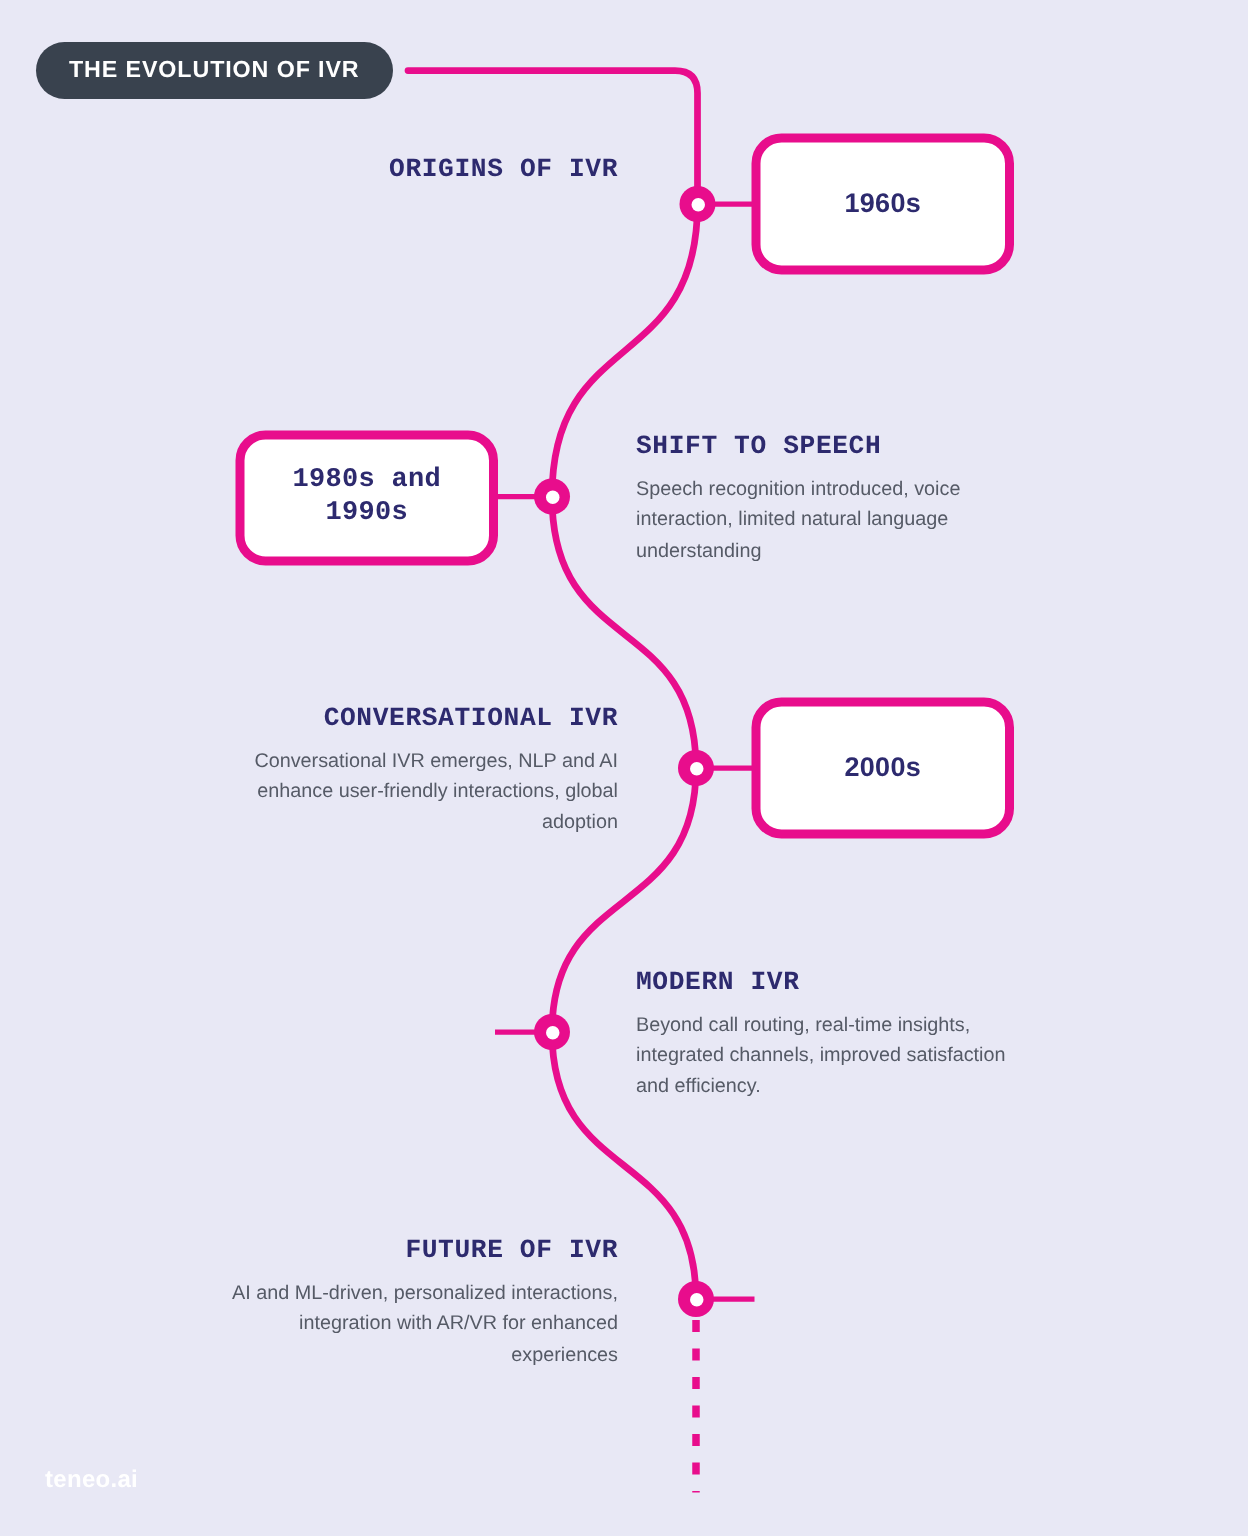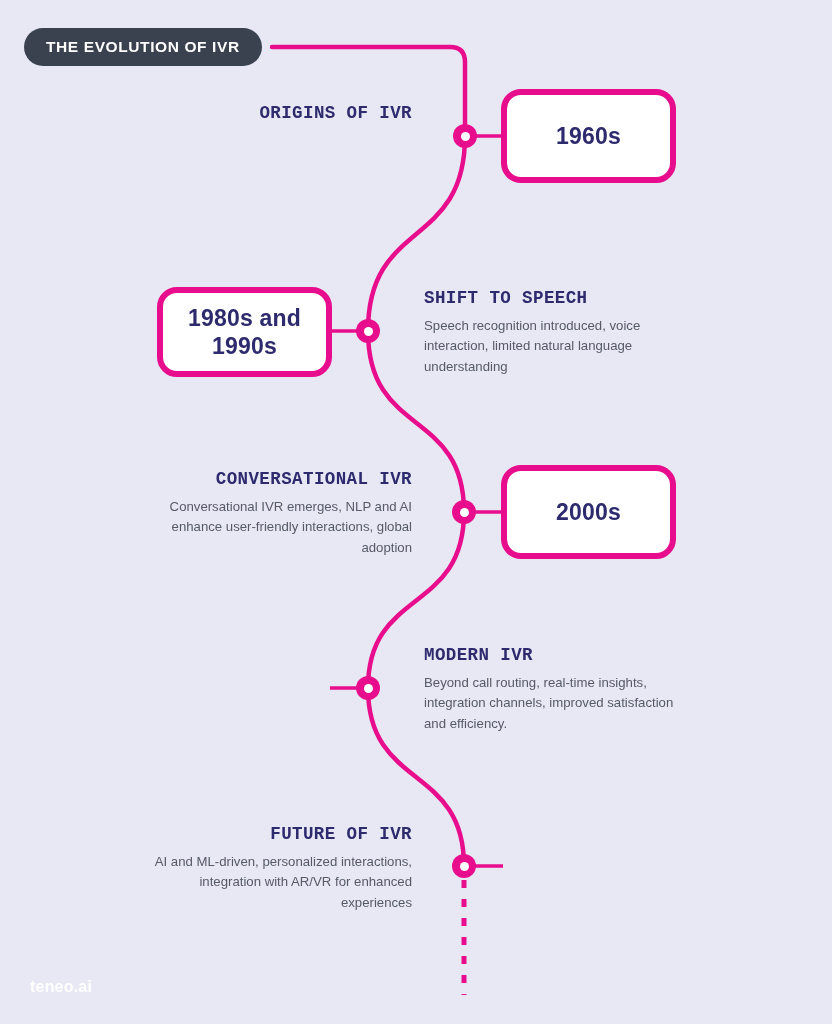--- a/index.html
+++ b/index.html
@@ -56,21 +56,21 @@
     background:#ffffff;
     border:6px solid #e80d8c;
     border-radius:20px;
     display:flex;
     align-items:center;
     justify-content:center;
     z-index:3;
   }
   .era-pill .era-label {
     color:#2d2a6e;
-    font-size:23px;
+    font-size:18px;
     font-weight:bold;
     text-align:center;
     line-height:1.22;
     letter-spacing:0.2px;
   }
 
   
   .entry-text { position:absolute; z-index:3; }
   .entry-text .entry-heading {
     color:#2d2a6e;
@@ -150,21 +150,21 @@
   <div class="entry-text align-right" style="left:150px; top:103px; width:262px;">
     <div class="entry-heading">ORIGINS OF IVR</div>
   </div>
   <div class="era-pill" style="left:501px; top:89px; width:175px; height:94px;">
     <span class="era-label">1960s</span>
   </div>
   <div class="node-dot" style="left:453px; top:124px;">
     <span class="node-core"></span>
   </div>
 
-  <div class="era-pill" style="left:157px; top:287px; width:175px; height:90px;">
+  <div class="era-pill" style="left:157px; top:287px; width:175px; height:90px;font-family:Liberation Mono, monospace;">
     <span class="era-label">1980s and 1990s</span>
   </div>
   <div class="entry-text align-left" style="left:424px; top:288px; width:250px;">
     <div class="entry-heading">SHIFT TO SPEECH</div>
     <div class="entry-body">Speech recognition introduced, voice interaction, limited natural language understanding</div>
   </div>
   <div class="node-dot" style="left:356px; top:319px;">
     <span class="node-core"></span>
   </div>
 
@@ -174,21 +174,21 @@
   </div>
   <div class="era-pill" style="left:501px; top:465px; width:175px; height:94px;">
     <span class="era-label">2000s</span>
   </div>
   <div class="node-dot" style="left:452px; top:500px;">
     <span class="node-core"></span>
   </div>
 
   <div class="entry-text align-left" style="left:424px; top:645px; width:250px;">
     <div class="entry-heading">MODERN IVR</div>
-    <div class="entry-body">Beyond call routing, real-time insights, integration channels, improved satisfaction and efficiency.</div>
+    <div class="entry-body">Beyond call routing, real-time insights, integrated channels, improved satisfaction and efficiency.</div>
   </div>
   <div class="node-dot" style="left:356px; top:676px;">
     <span class="node-core"></span>
   </div>
 
   <div class="entry-text align-right" style="left:140px; top:824px; width:272px;">
     <div class="entry-heading">FUTURE OF IVR</div>
     <div class="entry-body">AI and ML-driven, personalized interactions, integration with AR/VR for enhanced experiences</div>
   </div>
   <div class="node-dot" style="left:452px; top:854px;">

